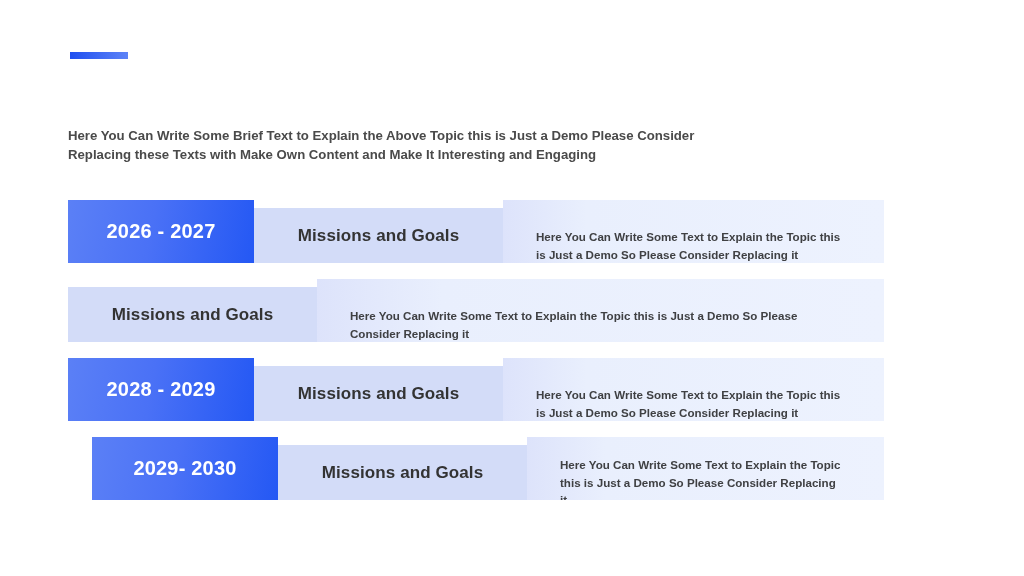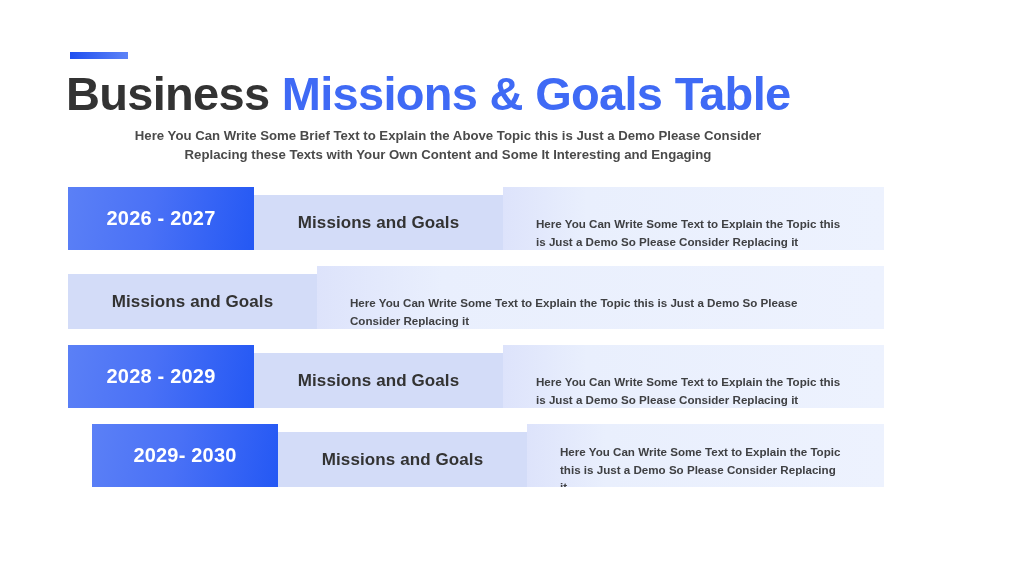--- a/index.html
+++ b/index.html
@@ -47,27 +47,27 @@
   .page-subtitle {
     position: absolute;
     left: 68px;
     top: 126px;
     width: 760px;
     font-size: 13.2px;
     font-weight: 600;
     line-height: 1.45;
     color: #4a4a4a;
   }
-  .page-subtitle span { display: block; text-align: center; }
+  .page-subtitle span { display: block; }
 
   
   .table {
     position: absolute;
     left: 68px;
-    top: 187px;
+    top: 200px;
     width: 816px;
   }
 
   .table-row {
     display: flex;
     height: 63px;
     margin-bottom: 16px;
     overflow: hidden;
   }
   .table-row:last-child { margin-bottom: 0; padding-left: 24px; }
@@ -113,27 +113,24 @@
     margin-top: 28px;
   }
 </style>
 </head>
 <body>
 
 <div class="slide">
 
   <div class="accent-bar"></div>
 
-  <div class="page-title">
-    <span class="title-dark">Business </span><span class="title-accent">Missions &amp; Goals Table</span>
-  </div>
 
   <div class="page-subtitle">
     <span>Here You Can Write Some Brief Text to Explain the Above Topic this is Just a Demo Please Consider</span>
-    <span>Replacing these Texts with Your Own Content and Some It Interesting and Engaging</span>
+    <span>Replacing these Texts with Make Own Content and Make It Interesting and Engaging</span>
   </div>
 
   <div class="table">
 
     <div class="table-row">
       <div class="cell-period">
         <span>2026 - 2027</span>
       </div>
       <div class="cell-topic">
         <span>Missions and Goals</span>

